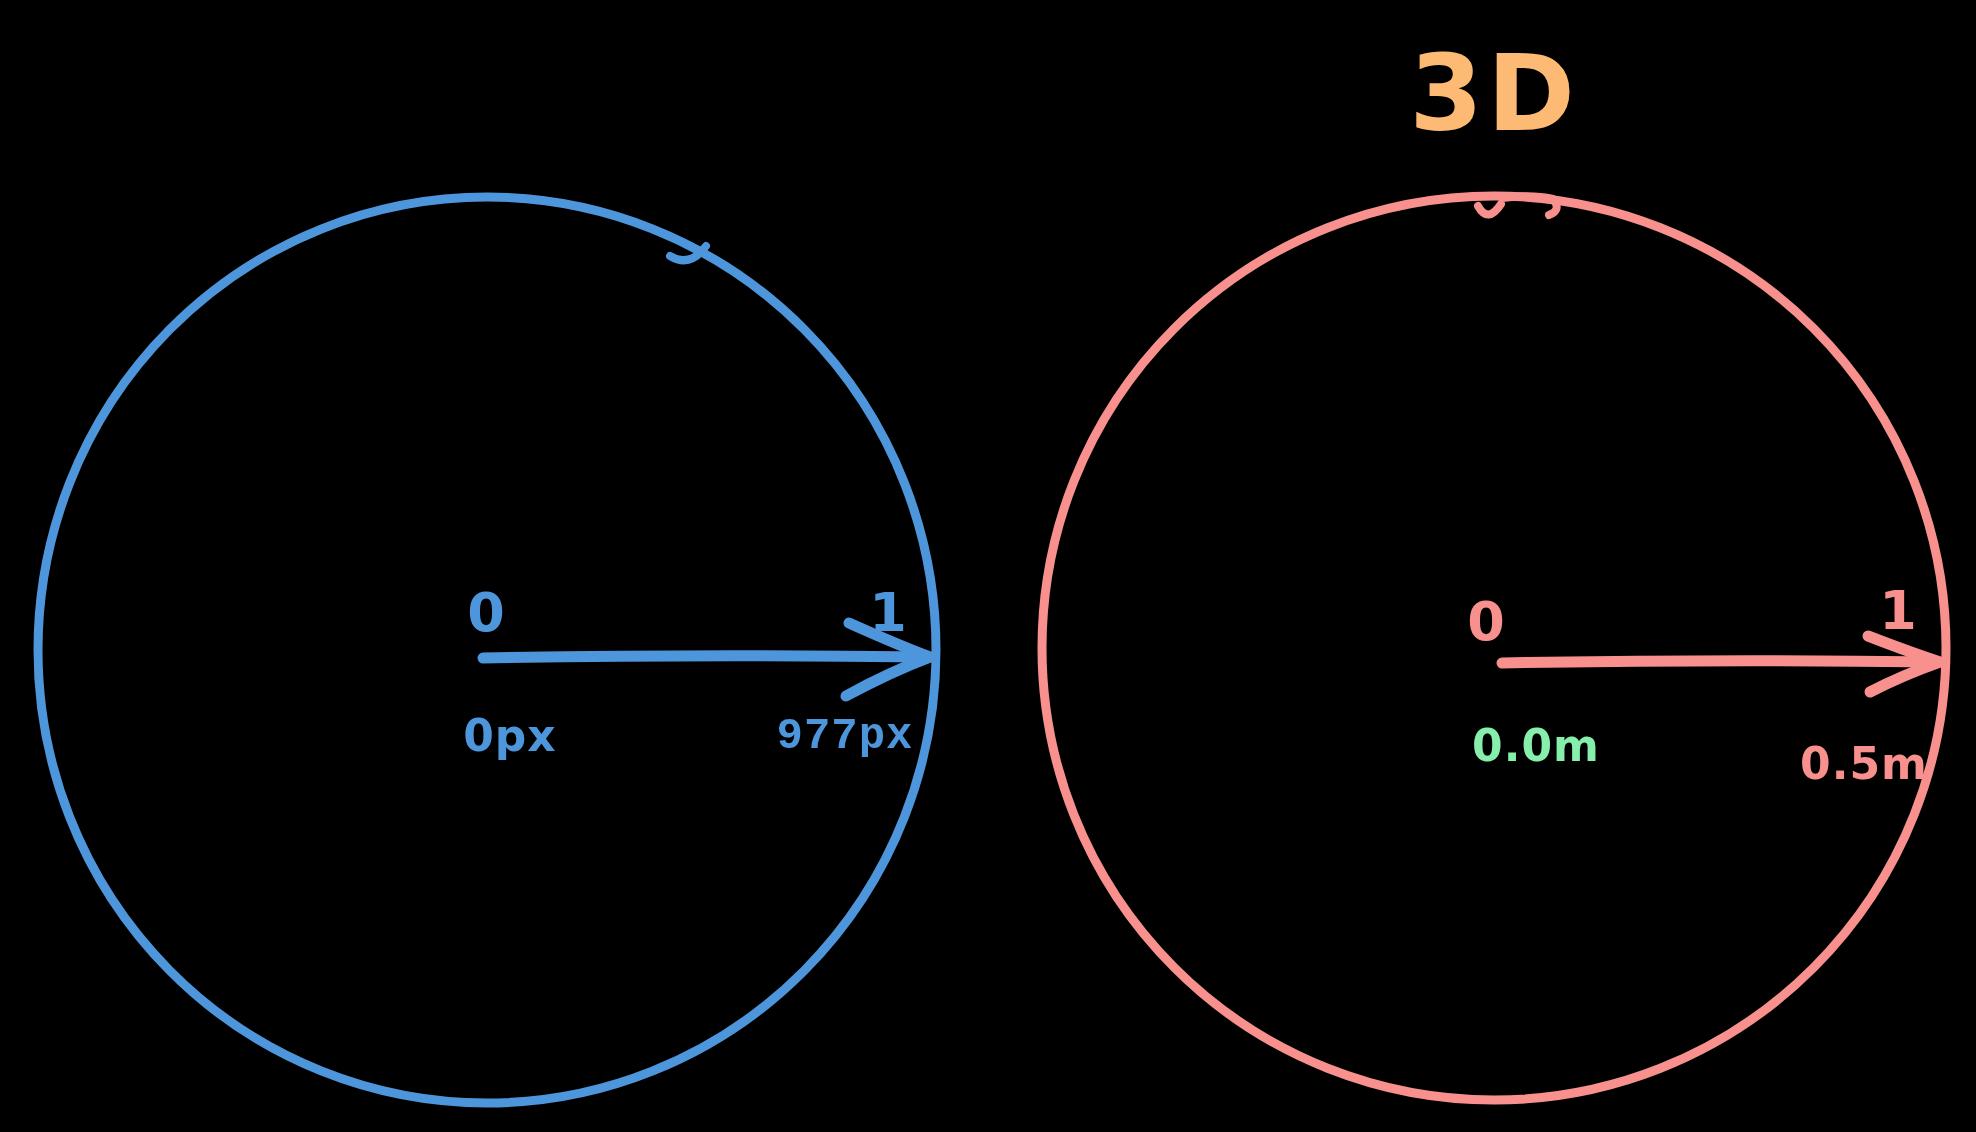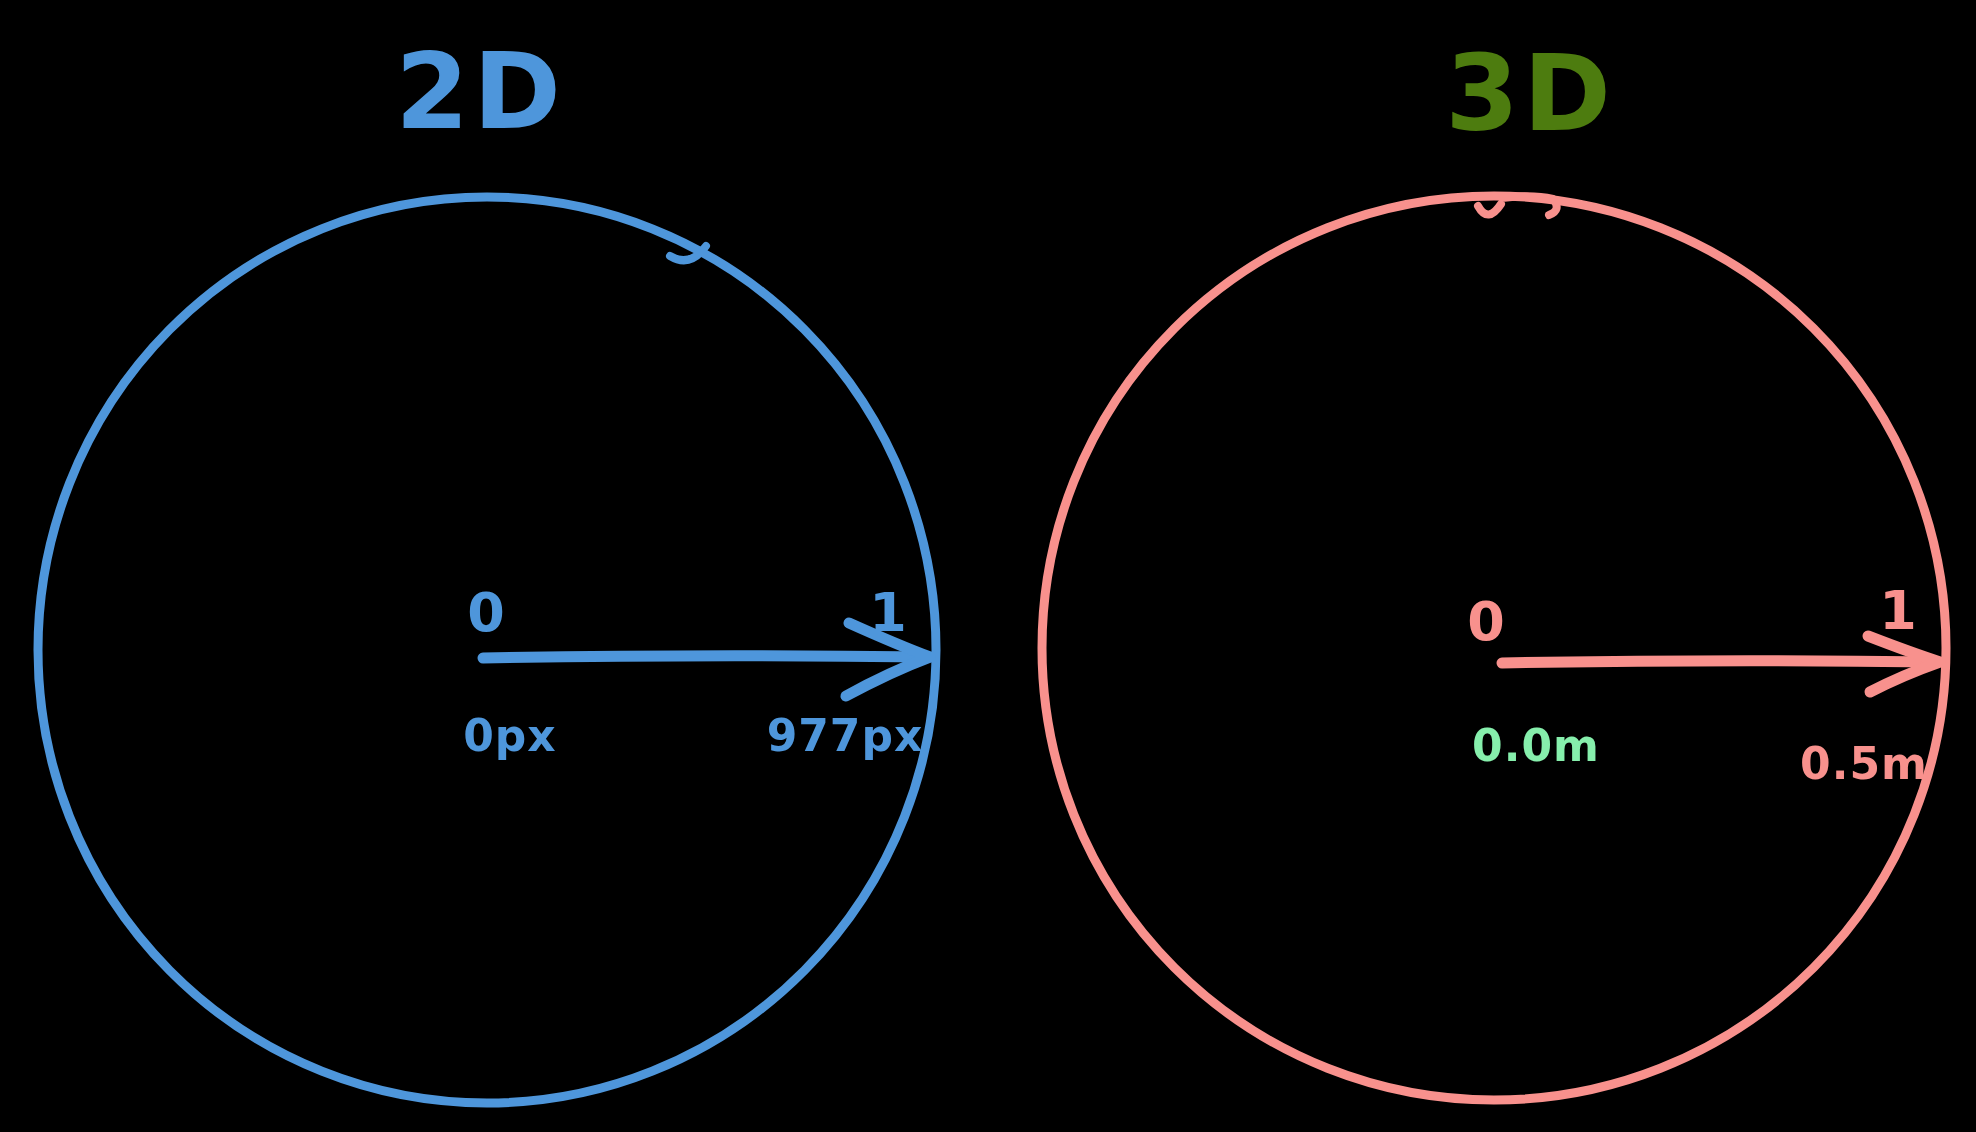--- a/index.html
+++ b/index.html
@@ -72,31 +72,30 @@
 
     <ellipse cx="1494" cy="648" rx="452" ry="452" stroke-width="9" stroke="#F8918D"></ellipse>
 
     <path d="M 1478 206 Q 1488 224 1501 204 M 1502 198 Q 1532 194 1553 199 Q 1562 210 1549 215" stroke-width="8" stroke="#F8918D"></path>
 
     <path d="M 1502 663 Q 1720 659 1936 662" stroke-width="11" stroke="#F8918D"></path>
 
     <path d="M 1868 636 Q 1912 653 1940 662 Q 1903 675 1870 692" stroke-width="11" stroke="#F8918D"></path>
   </svg>
 
-  <div class="label title" id="title-2d" style="color: rgb(78, 150, 219);">2D</div>
 
-  <div class="label title" id="title-3d" style="color: #4d7c0f; margin-left: 36px;">3D</div>
+  <div class="label title" id="title-3d" style="color: #fdba74;">3D</div>
 
   <div class="label tick" id="tick-2d-0" style="color: rgb(78, 150, 219);">0</div>
 
   <div class="label tick" id="tick-2d-1" style="color: rgb(78, 150, 219);">1</div>
 
   <div class="label unit" id="unit-2d-0" style="color: rgb(78, 150, 219);">0px</div>
 
-  <div class="label unit" id="unit-2d-1" style="color: rgb(78, 150, 219);">977px</div>
+  <div class="label unit" id="unit-2d-1" style="color: rgb(78, 150, 219); font-family: Liberation Mono, monospace;">977px</div>
 
   <div class="label tick" id="tick-3d-0" style="color: rgb(248, 145, 141);">0</div>
 
   <div class="label tick" id="tick-3d-1" style="color: rgb(248, 145, 141);">1</div>
 
   <div class="label unit" id="unit-3d-0" style="color: #86efac;">0.0m</div>
 
   <div class="label unit" id="unit-3d-1" style="color: rgb(248, 145, 141);">0.5m</div>
 
 </div>

